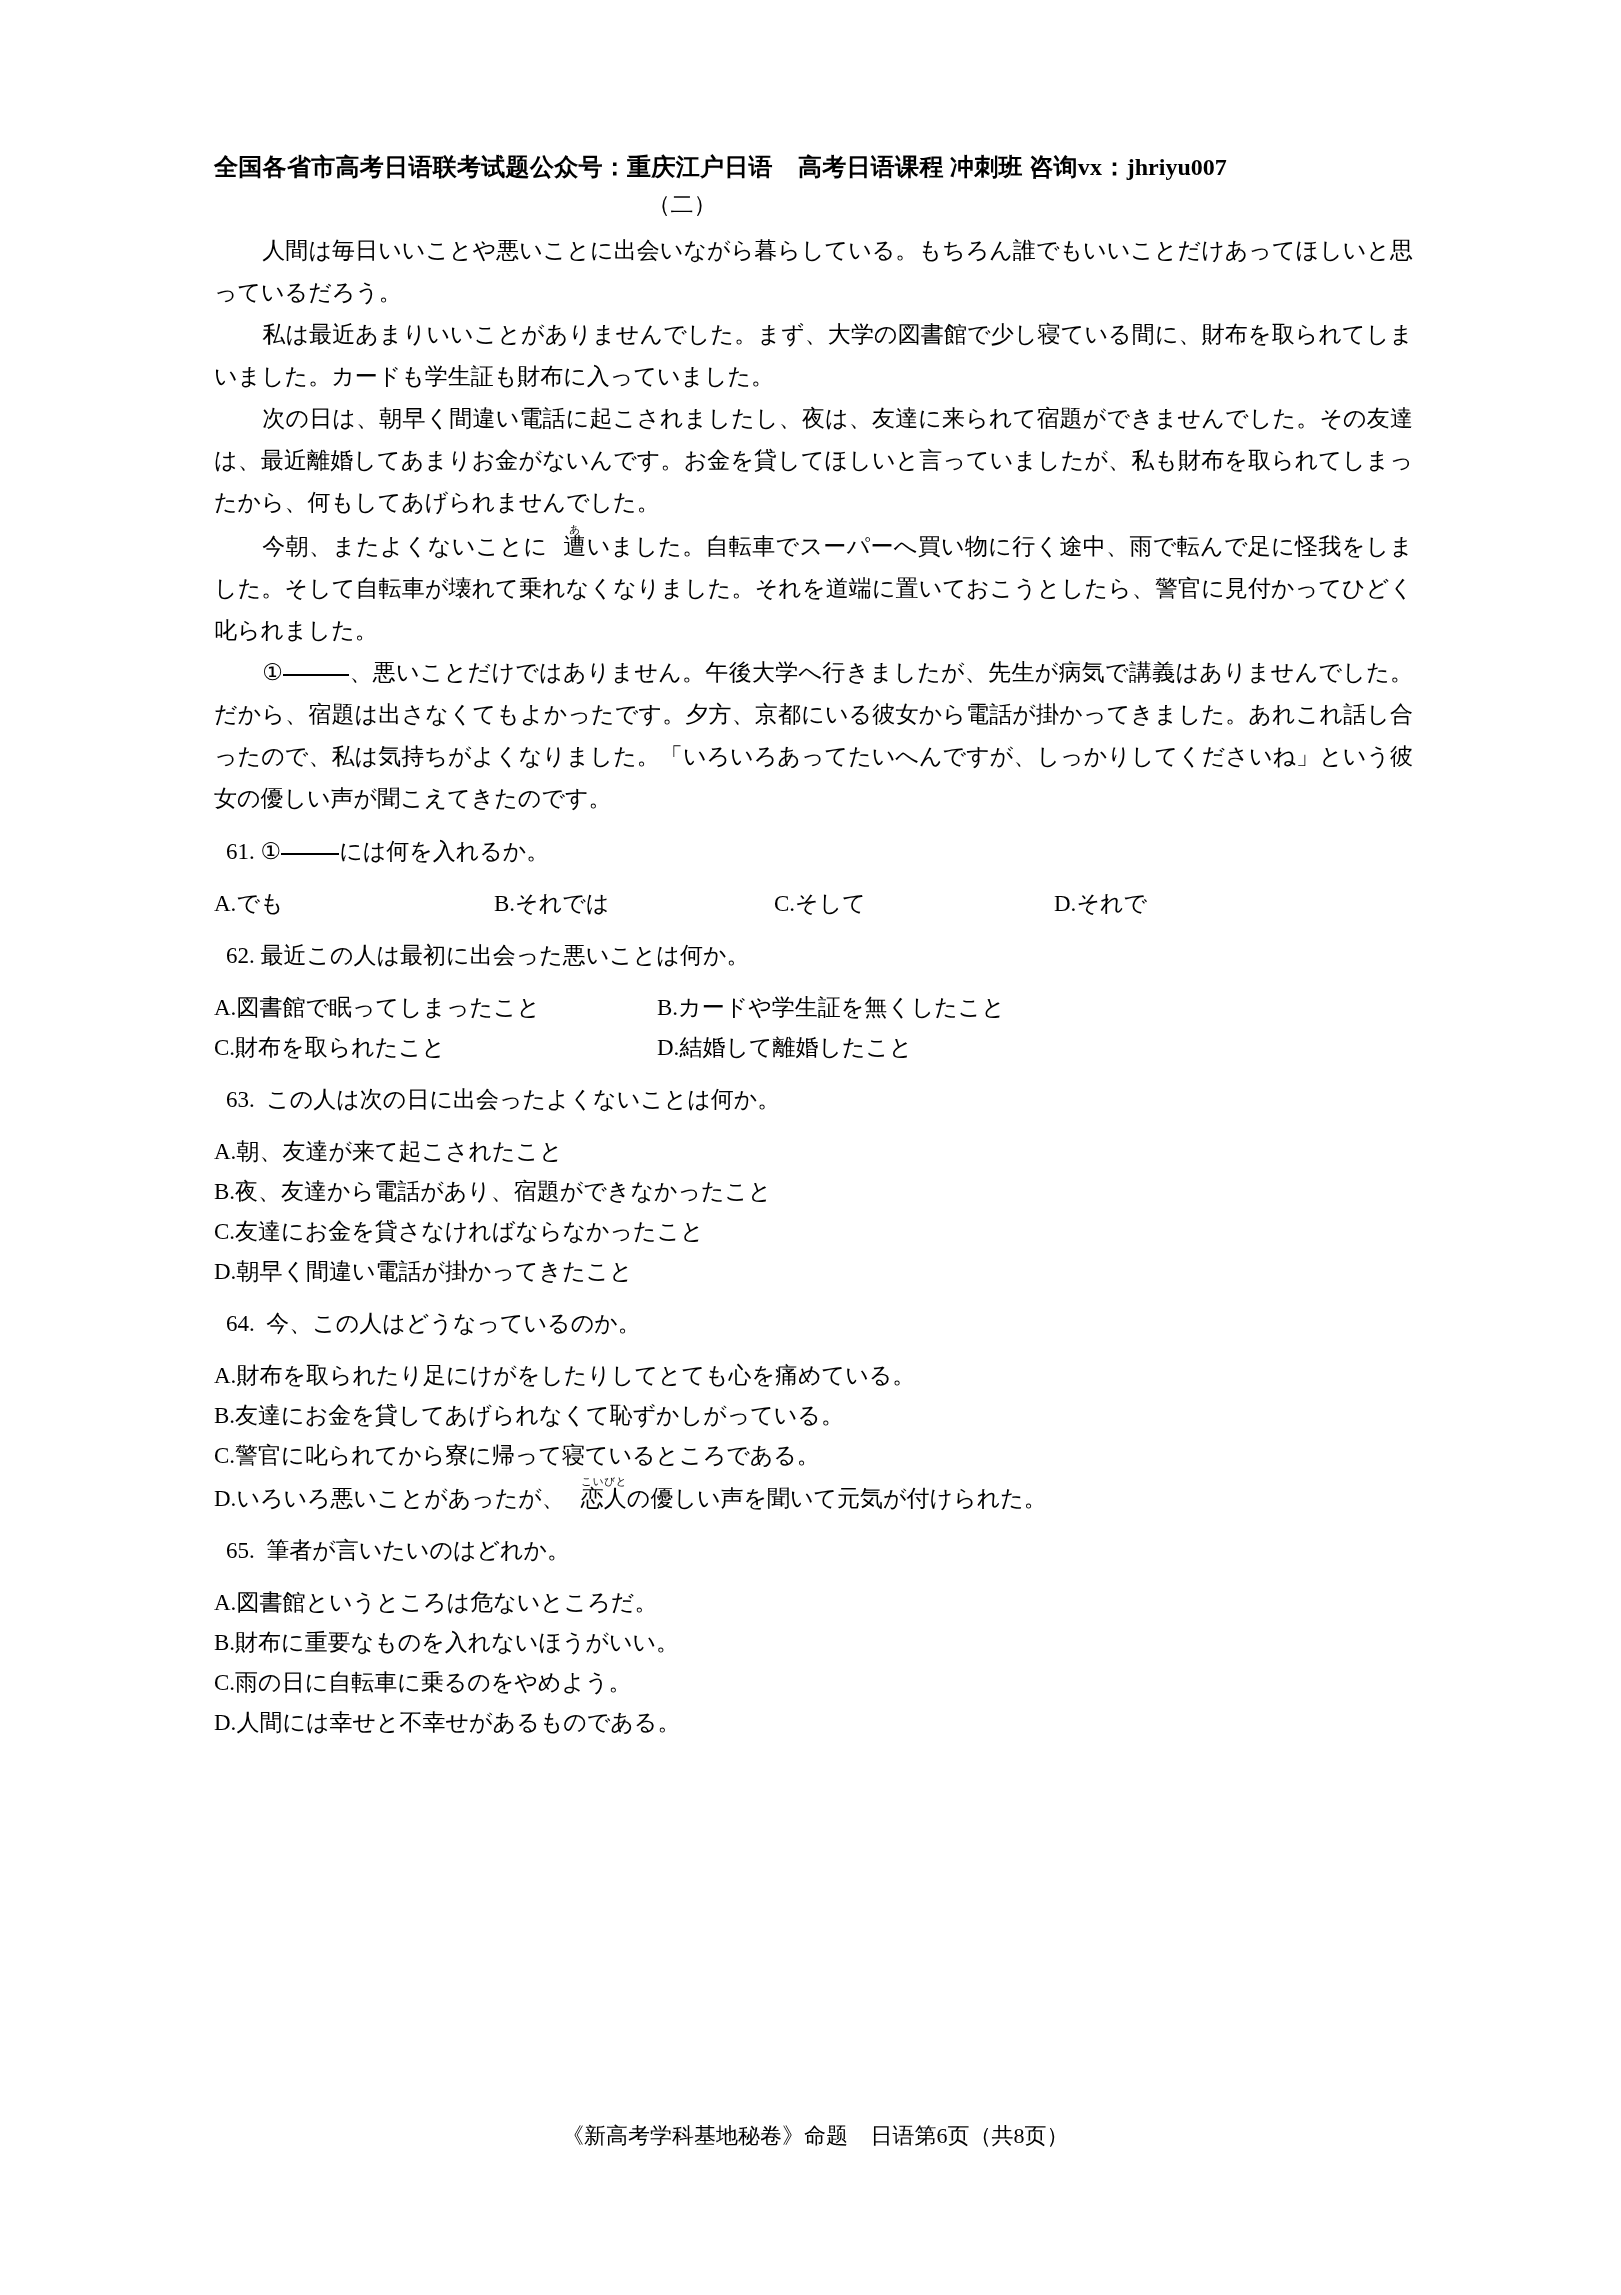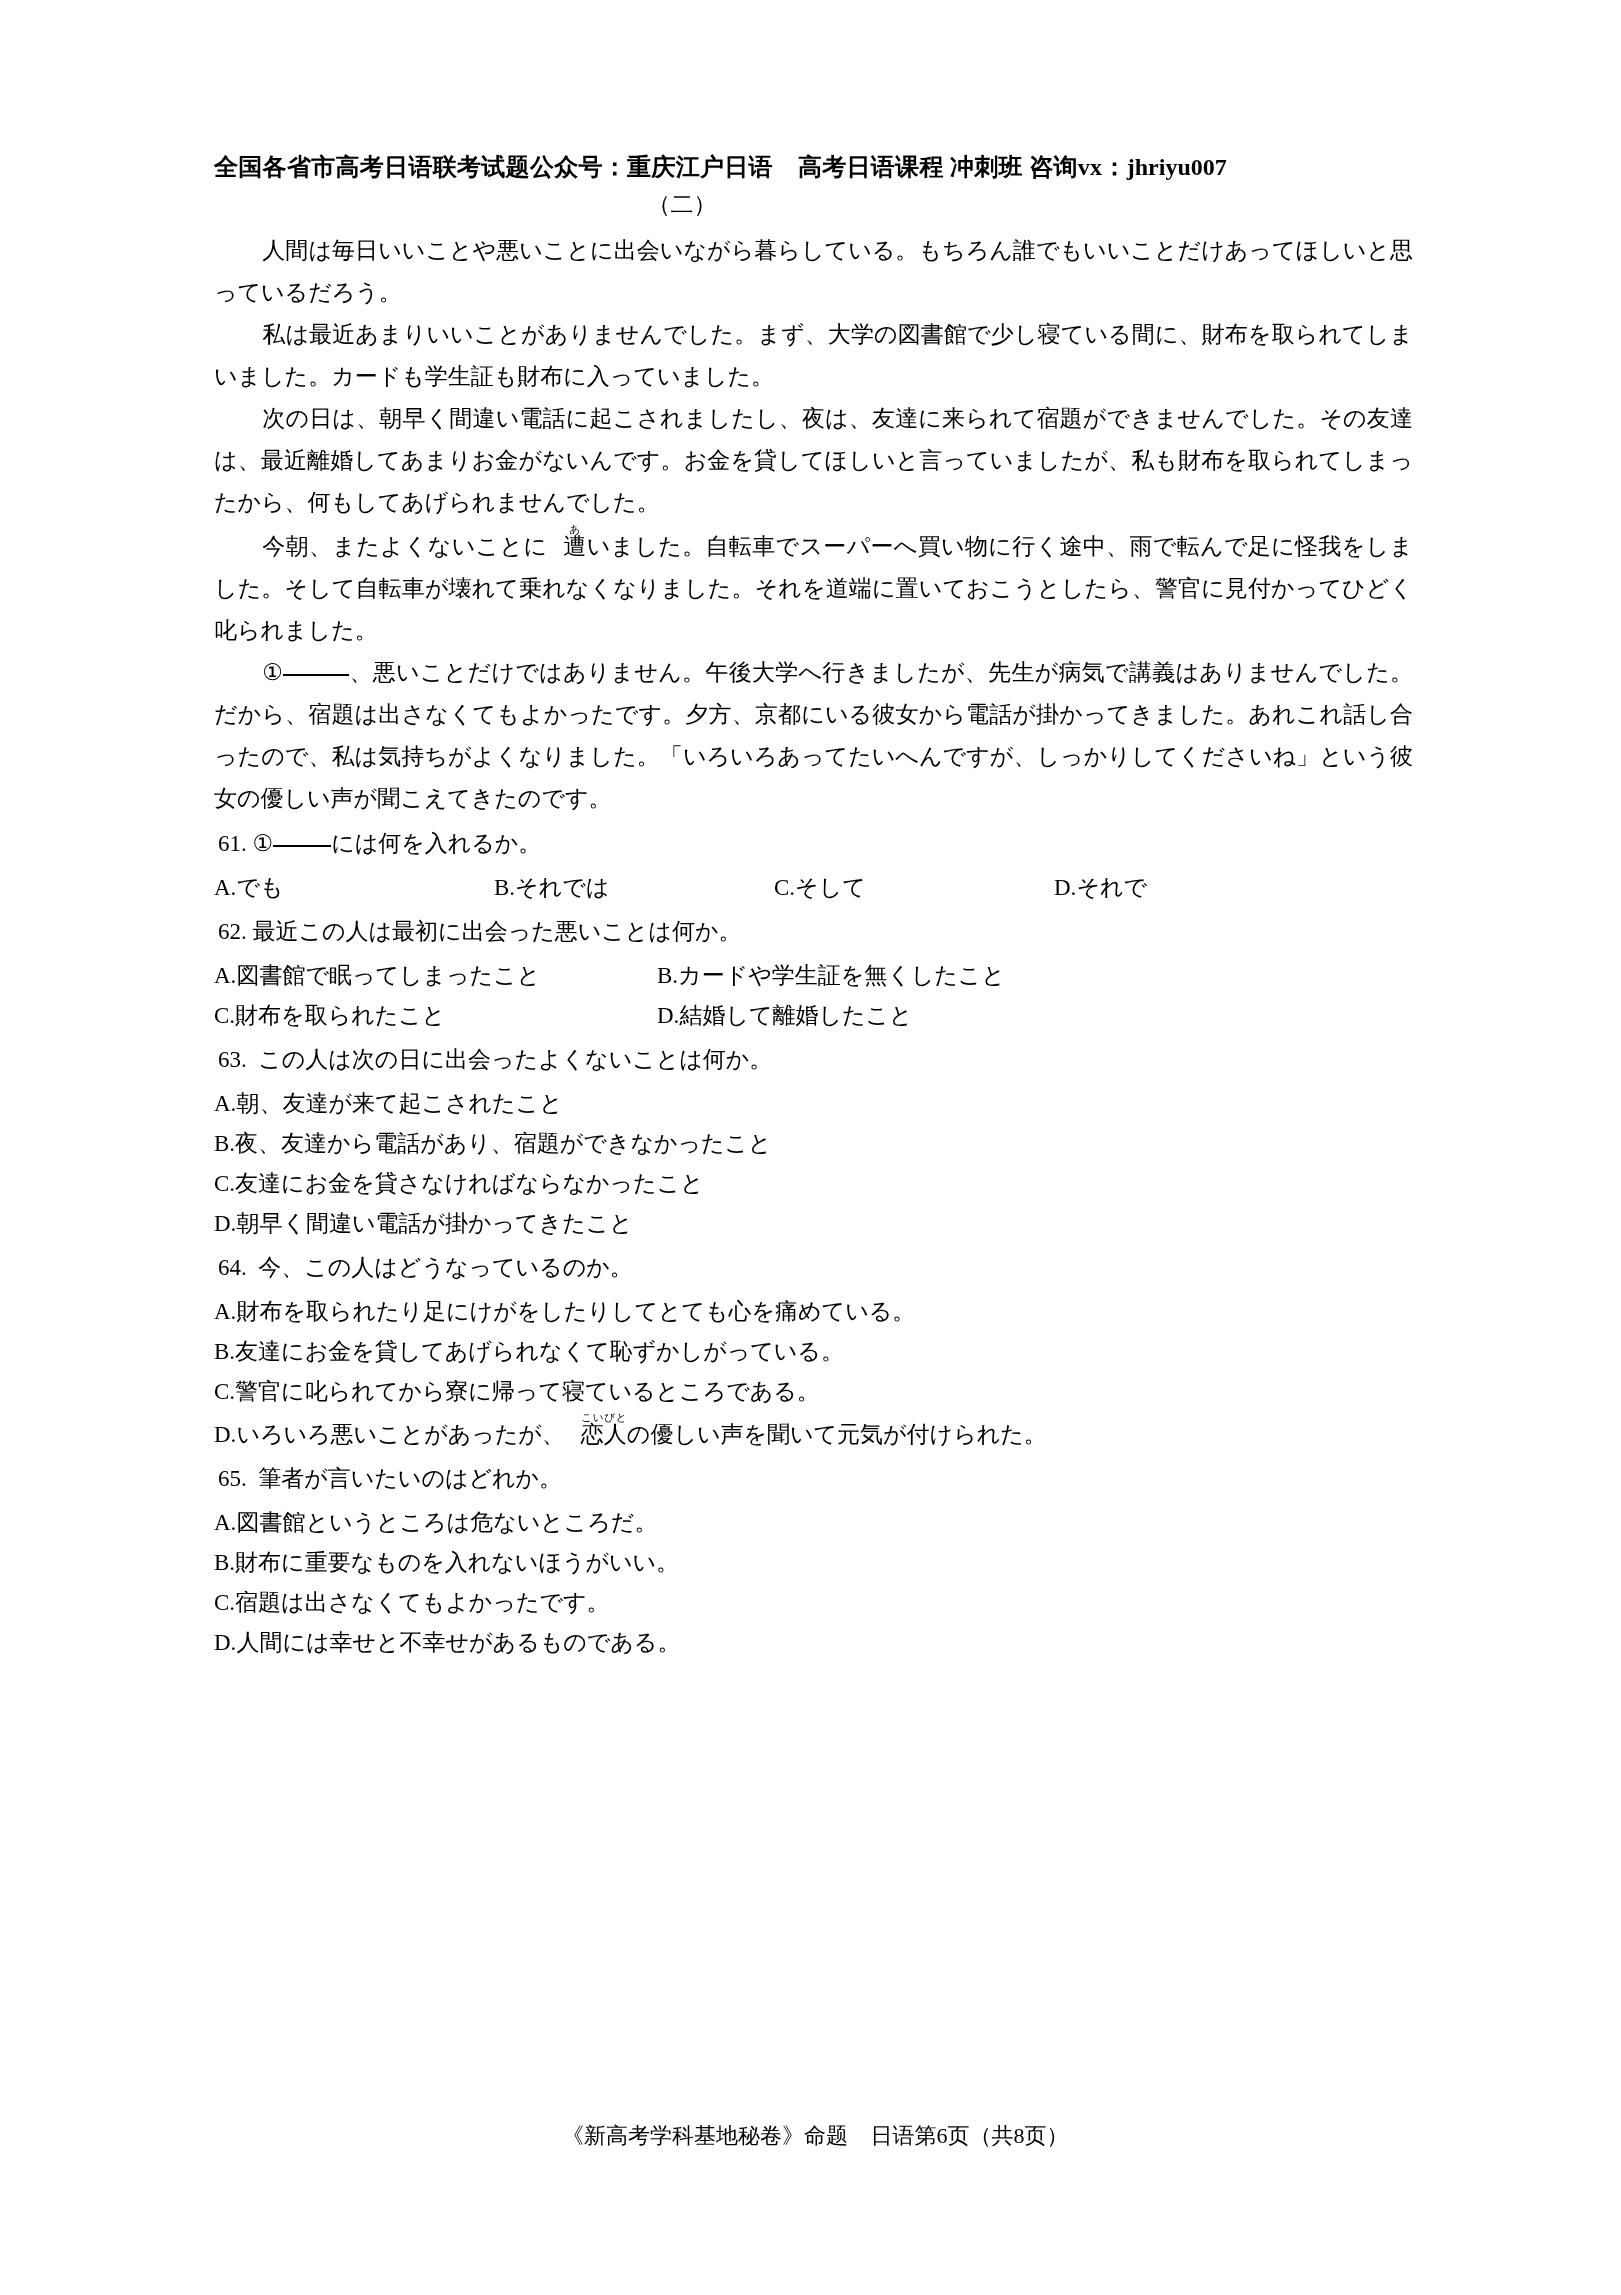--- a/index.html
+++ b/index.html
@@ -87,21 +87,21 @@
     vertical-align: 3.4px;
     height: 17px;
   }
 
   
   .questions { margin-top: 3.4px; }
   .q-block { margin: 0; }
   .q-stem {
     font-size: 23px;
     line-height: 40px;
-    margin: 4px;
+    margin: 12px;
   }
   .q-stem .num { font-family: "Liberation Serif", serif; }
   .opt-row {
     font-size: 23px;
     line-height: 40px;
     margin: 0;
     white-space: nowrap;
   }
   .opt-row .opt {
     display: inline-block;
@@ -177,21 +177,21 @@
         <p class="opt-row"><span class="opt-label">A.</span><span>財布を取られたり足にけがをしたりしてとても心を痛めている。</span></p>
         <p class="opt-row"><span class="opt-label">B.</span><span>友達にお金を貸してあげられなくて恥ずかしがっている。</span></p>
         <p class="opt-row"><span class="opt-label">C.</span><span>警官に叱られてから寮に帰って寝ているところである。</span></p>
         <p class="opt-row"><span class="opt-label">D.</span><span>いろいろ悪いことがあったが、</span><ruby><span>恋人</span><rt>こいびと</rt></ruby><span>の優しい声を聞いて元気が付けられた。</span></p>
       </div>
 
       <div class="q-block">
         <p class="q-stem"><span class="num">65.</span>&nbsp; <span>筆者が言いたいのはどれか。</span></p>
         <p class="opt-row"><span class="opt-label">A.</span><span>図書館というところは危ないところだ。</span></p>
         <p class="opt-row"><span class="opt-label">B.</span><span>財布に重要なものを入れないほうがいい。</span></p>
-        <p class="opt-row"><span class="opt-label">C.</span><span>宿題は出さなくてもよかったです。</span></p>
+        <p class="opt-row"><span class="opt-label">C.</span><span>雨の日に自転車に乗るのをやめよう。</span></p>
         <p class="opt-row"><span class="opt-label">D.</span><span>人間には幸せと不幸せがあるものである。</span></p>
       </div>
 
     </div>
   </div>
 
   <div class="doc-footer">
     <span>《新高考学科基地秘卷》命题</span><span class="gapf"></span><span>日语第</span><span class="lat">6</span><span>页（共</span><span class="lat">8</span><span>页）</span>
   </div>
 

